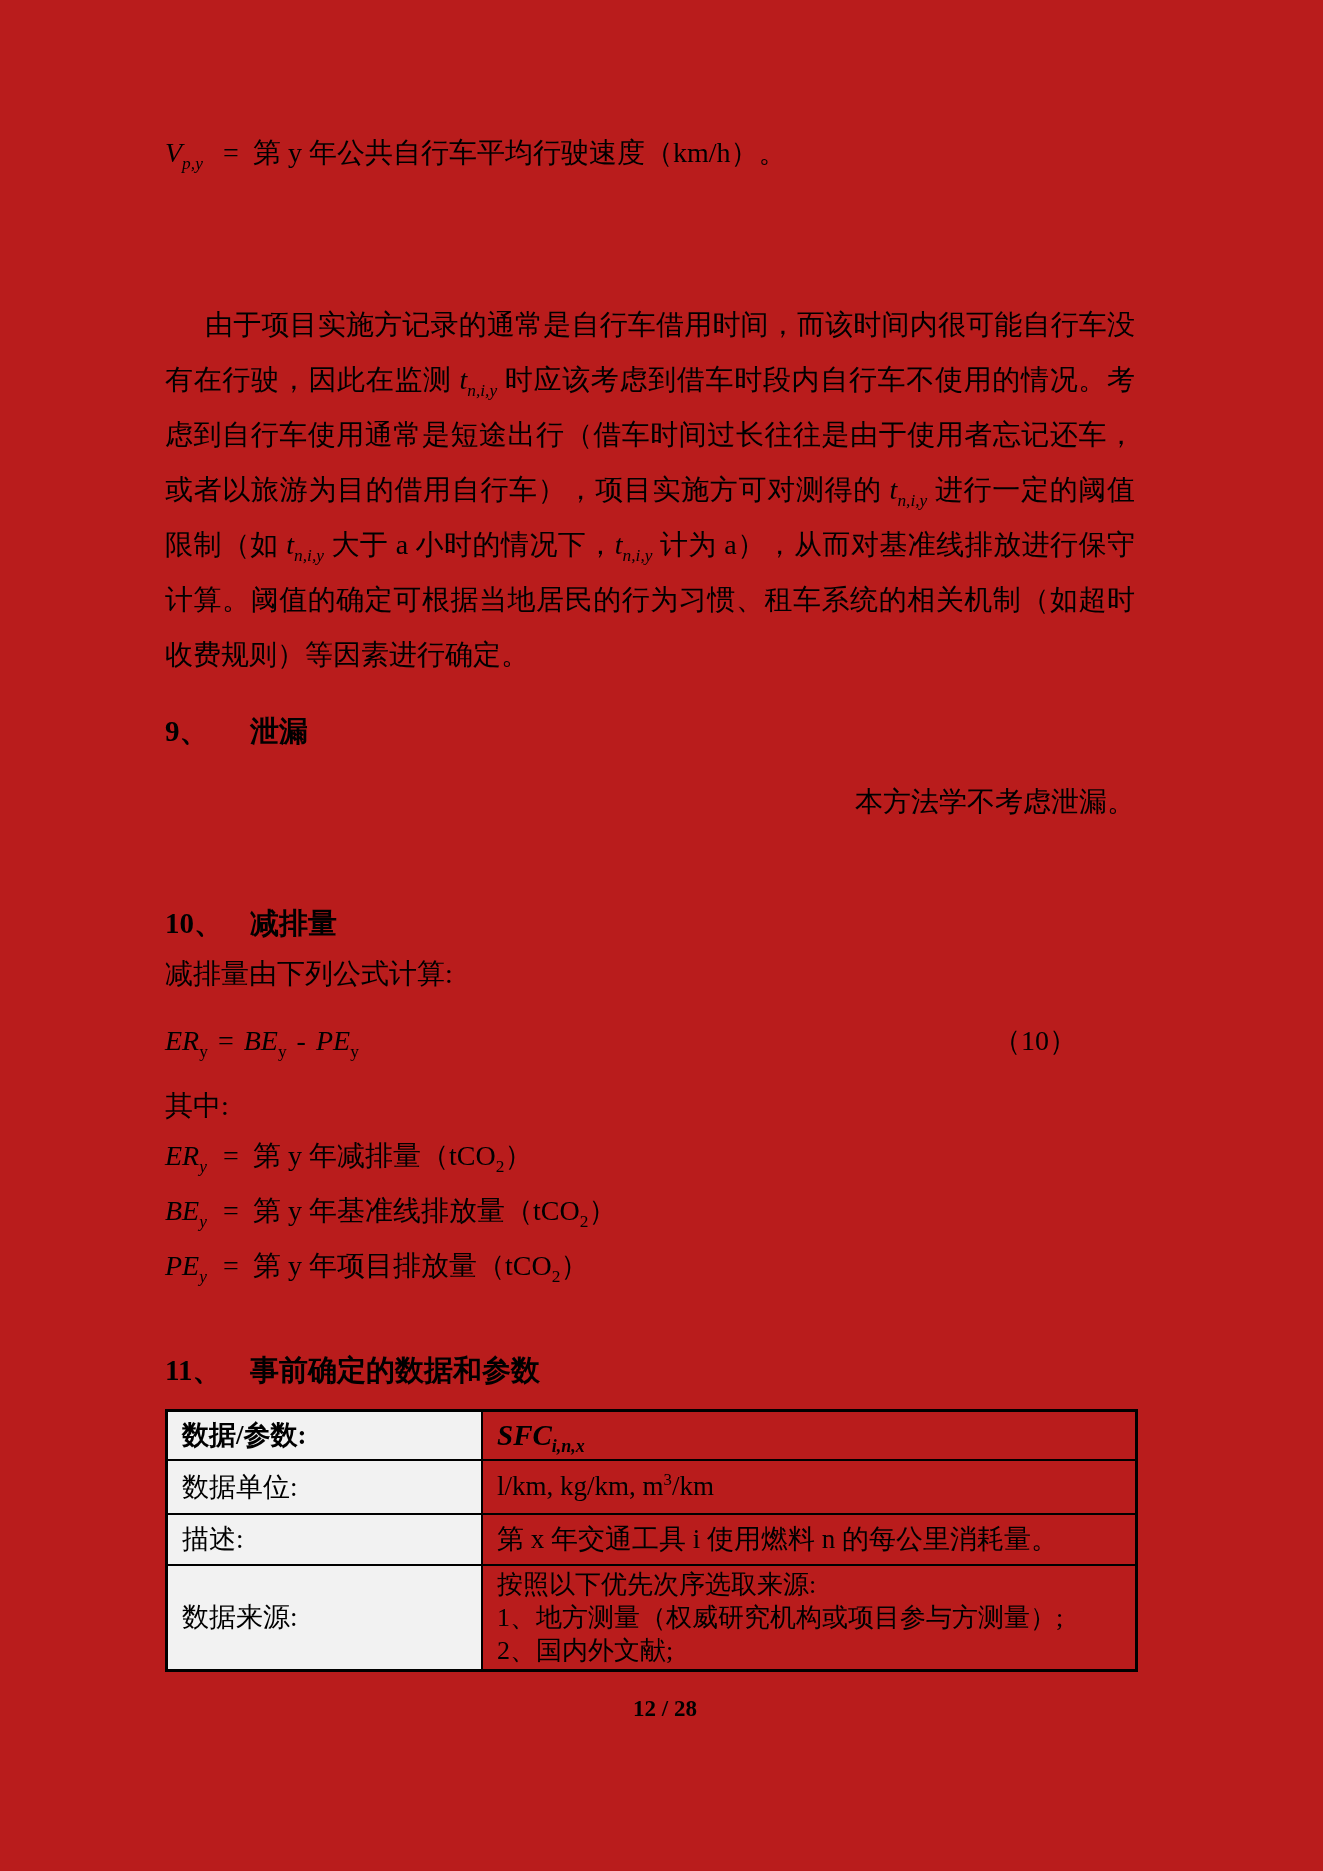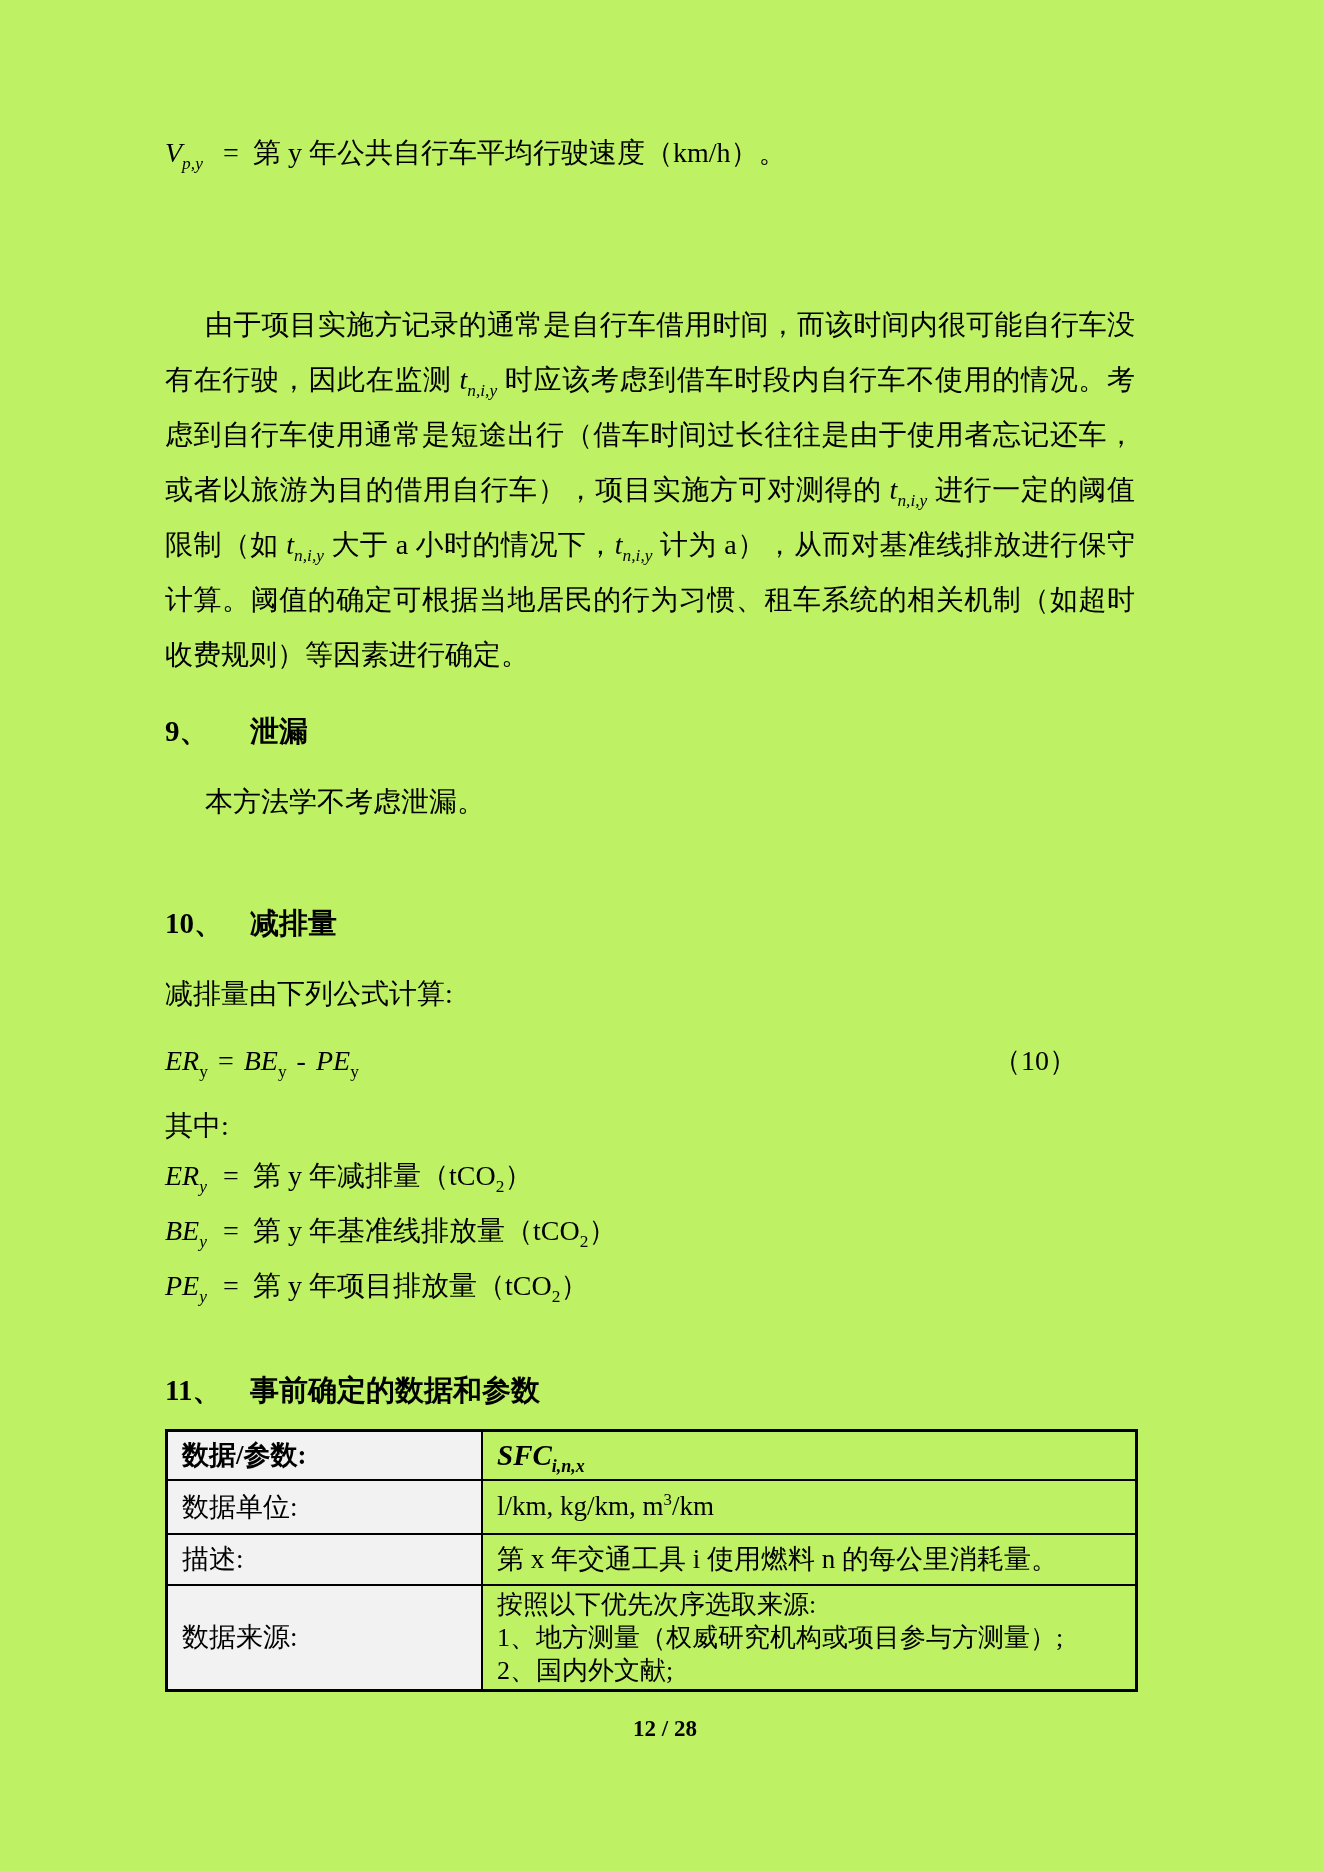--- a/index.html
+++ b/index.html
@@ -1,20 +1,20 @@
 <!DOCTYPE html>
 <html><head>
 <meta charset="utf-8">
 <style>
   html,body { margin:0; padding:0; background:#ffffff; }
   .page {
     position:relative;
     width:1323px; height:1871px;
     margin:0 auto;
-    background:#bef264;
+    background:#b91c1c;
     color:#000000;
     font-family:"Liberation Serif","DejaVu Serif",serif;
     font-size:28px;
     box-sizing:border-box;
     padding:0 188px 0 165px;
     overflow:hidden;
   }
   sub { font-size:0.62em; line-height:0; }
   sup { font-size:0.62em; line-height:0; }
   .it { font-style:italic; }
@@ -30,23 +30,23 @@
     text-indent:40px;
   }
 
   
   .heading { font-weight:bold; font-size:29px; line-height:42px; margin:0; }
   .h9  { margin-top:24px; }
   .h10 { margin-top:80px; }
   .h11 { margin-top:56px; }
   .hnum { display:inline-block; min-width:85px; }
 
-  .leak-body { margin-top:30px; line-height:40px; text-indent:40px; }
+  .leak-body { margin-top:30px; line-height:40px; text-indent:40px;text-align:right; }
 
-  .er-intro { margin-top:30px; line-height:40px; }
+  .er-intro { margin-top:10px; line-height:40px; }
 
   .formula-line {
     margin-top:26px; line-height:42px;
     display:flex; justify-content:space-between; align-items:baseline;gap:20px;
   }
   .formula-line .op { margin:0 10px; }
   .eq-num { margin-right:58px; }
 
   .where { margin-top:24px; line-height:40px; }
 

